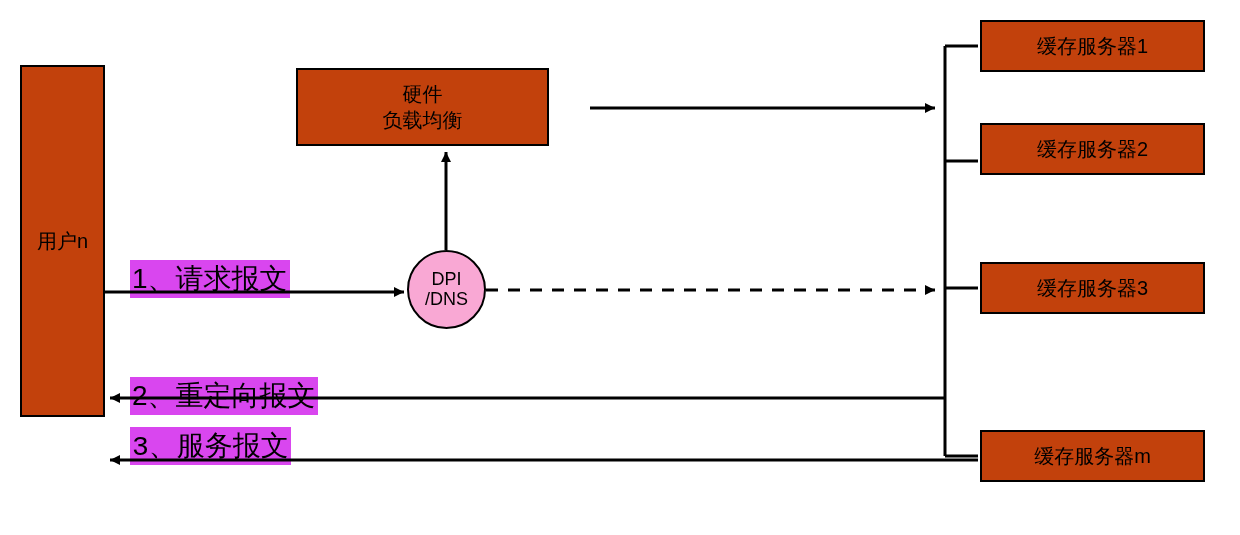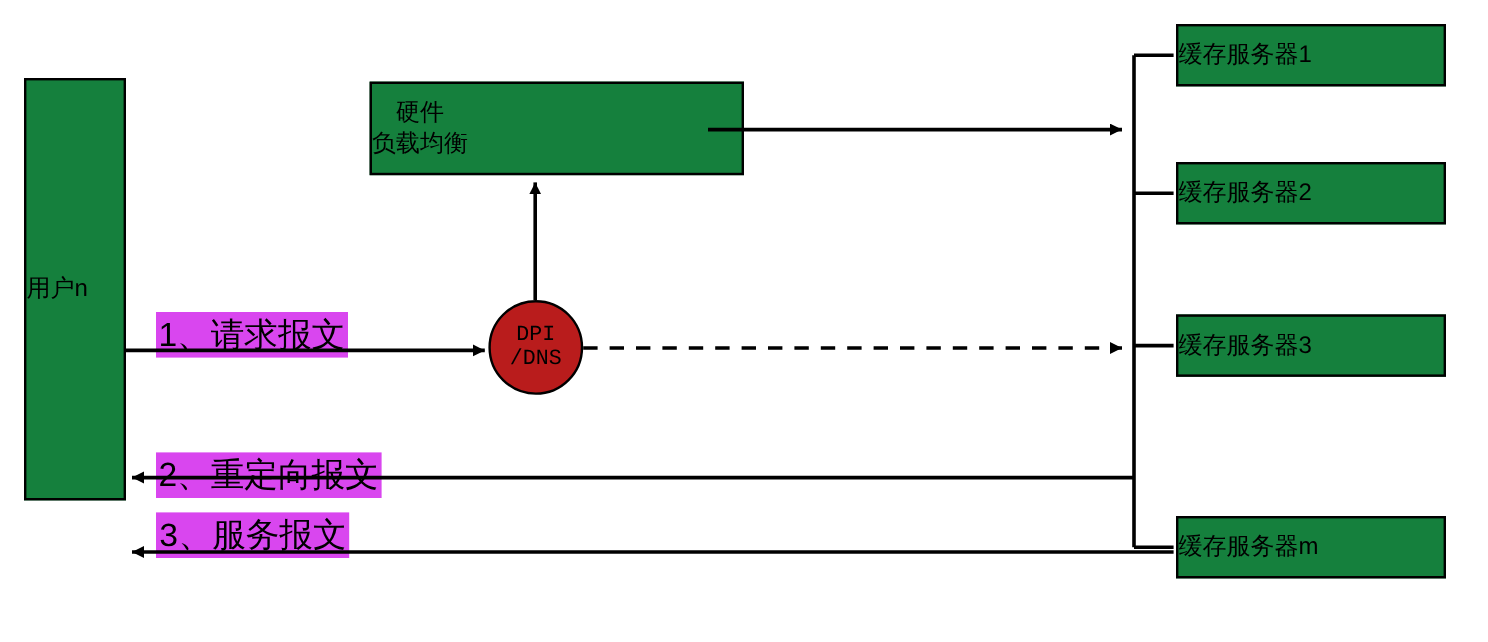--- a/index.html
+++ b/index.html
@@ -8,62 +8,62 @@
     font-size: 20px;
     color: #000;
     background: #fff;
     width: 1240px;
     height: 535px;
     position: relative;
   }
   .box {
     position: absolute;
     border: 2px solid #000;
-    background: #15803d;
+    background: #c2410c;
     display: flex;
     align-items: center;
+    justify-content: center;
     text-align: center;
     line-height: 1.3;
   }
   .user-box {
     left: 20px;
     top: 65px;
     width: 85px;
     height: 352px;
   }
   .lb-box {
-    left: 308px;
+    left: 296px;
     top: 68px;
-    width: 312px;
+    width: 253px;
     height: 78px;
   }
   .circle {
     position: absolute;
     left: 407px;
     top: 250px;
     width: 79px;
     height: 79px;
     border: 2px solid #000;
     border-radius: 50%;
     display: flex;
     align-items: center;
     justify-content: center;
     text-align: center;
     line-height: 1.1;
     font-size: 18px;
-    background: #b91c1c;
-    font-family: Liberation Mono, monospace;
+    background: #f9a8d4;
   }
   .srv-box {
     left: 980px;
     width: 225px;
     height: 52px;
   }
   .srv1 { top: 20px; }
-  .srv2 { top: 135px; }
+  .srv2 { top: 123px; }
   .srv3 { top: 262px; }
   .srvm { top: 430px; }
 
   .label {
     position: absolute;
     font-size: 28px;
     background: #d946ef;
     padding: 0 2px;
   }
   .lbl1 { left: 130px; top: 260px; }

